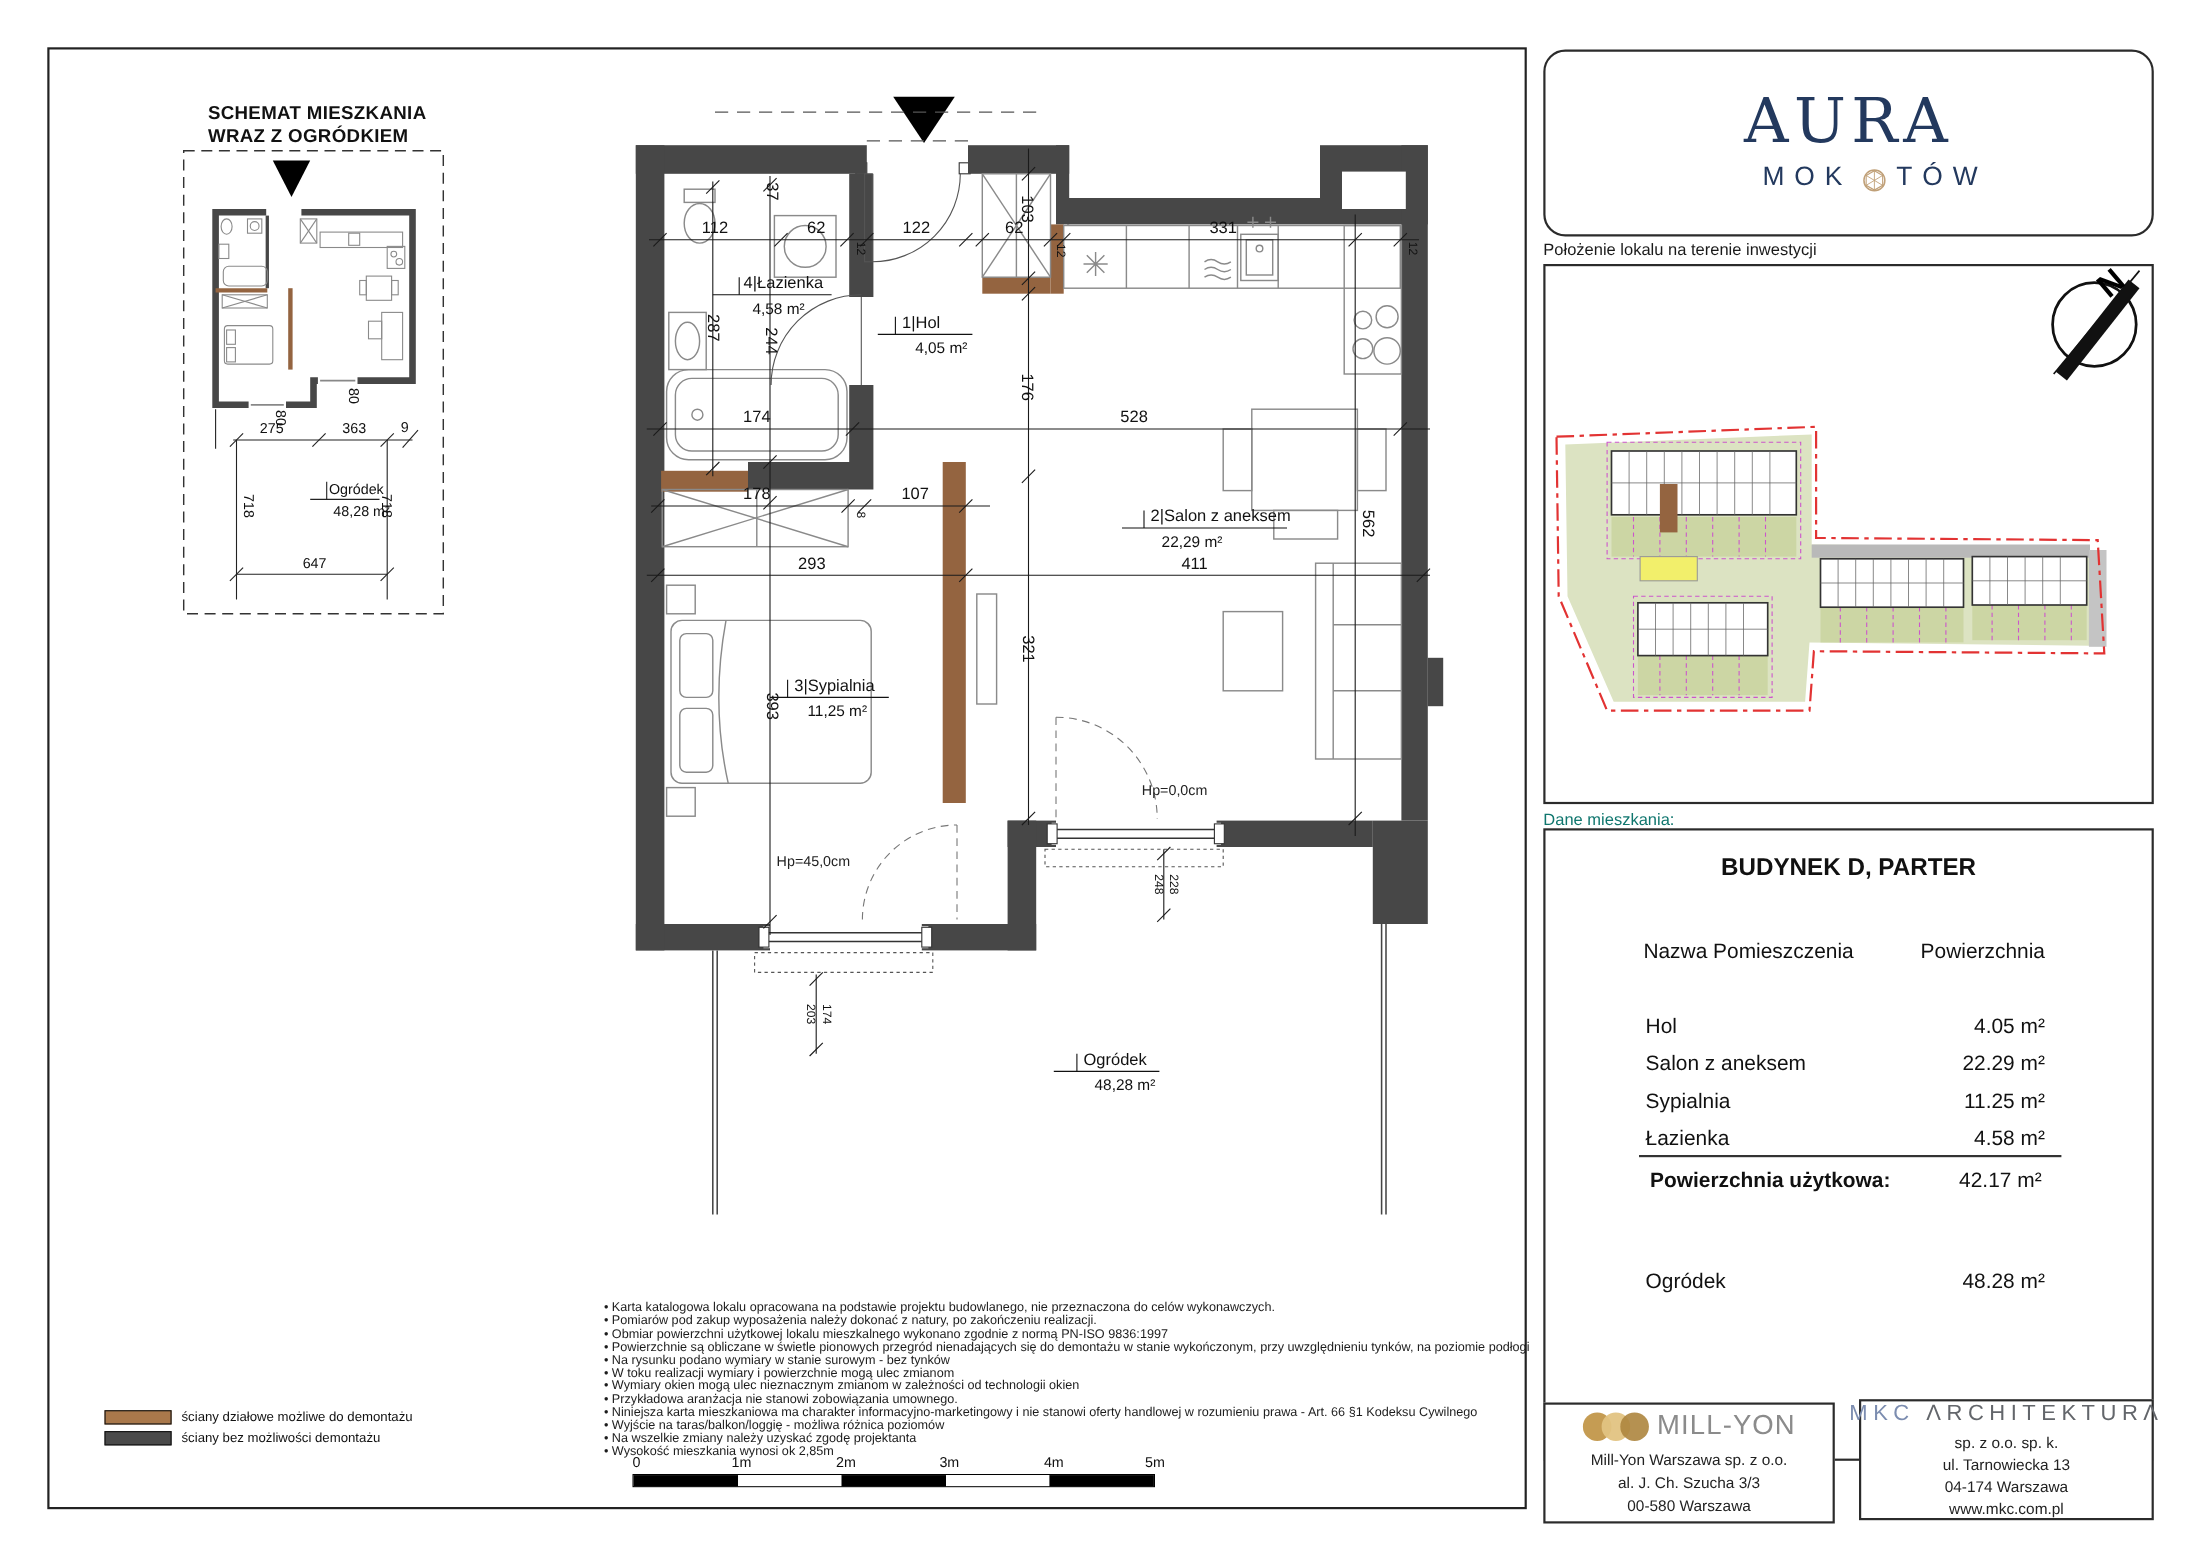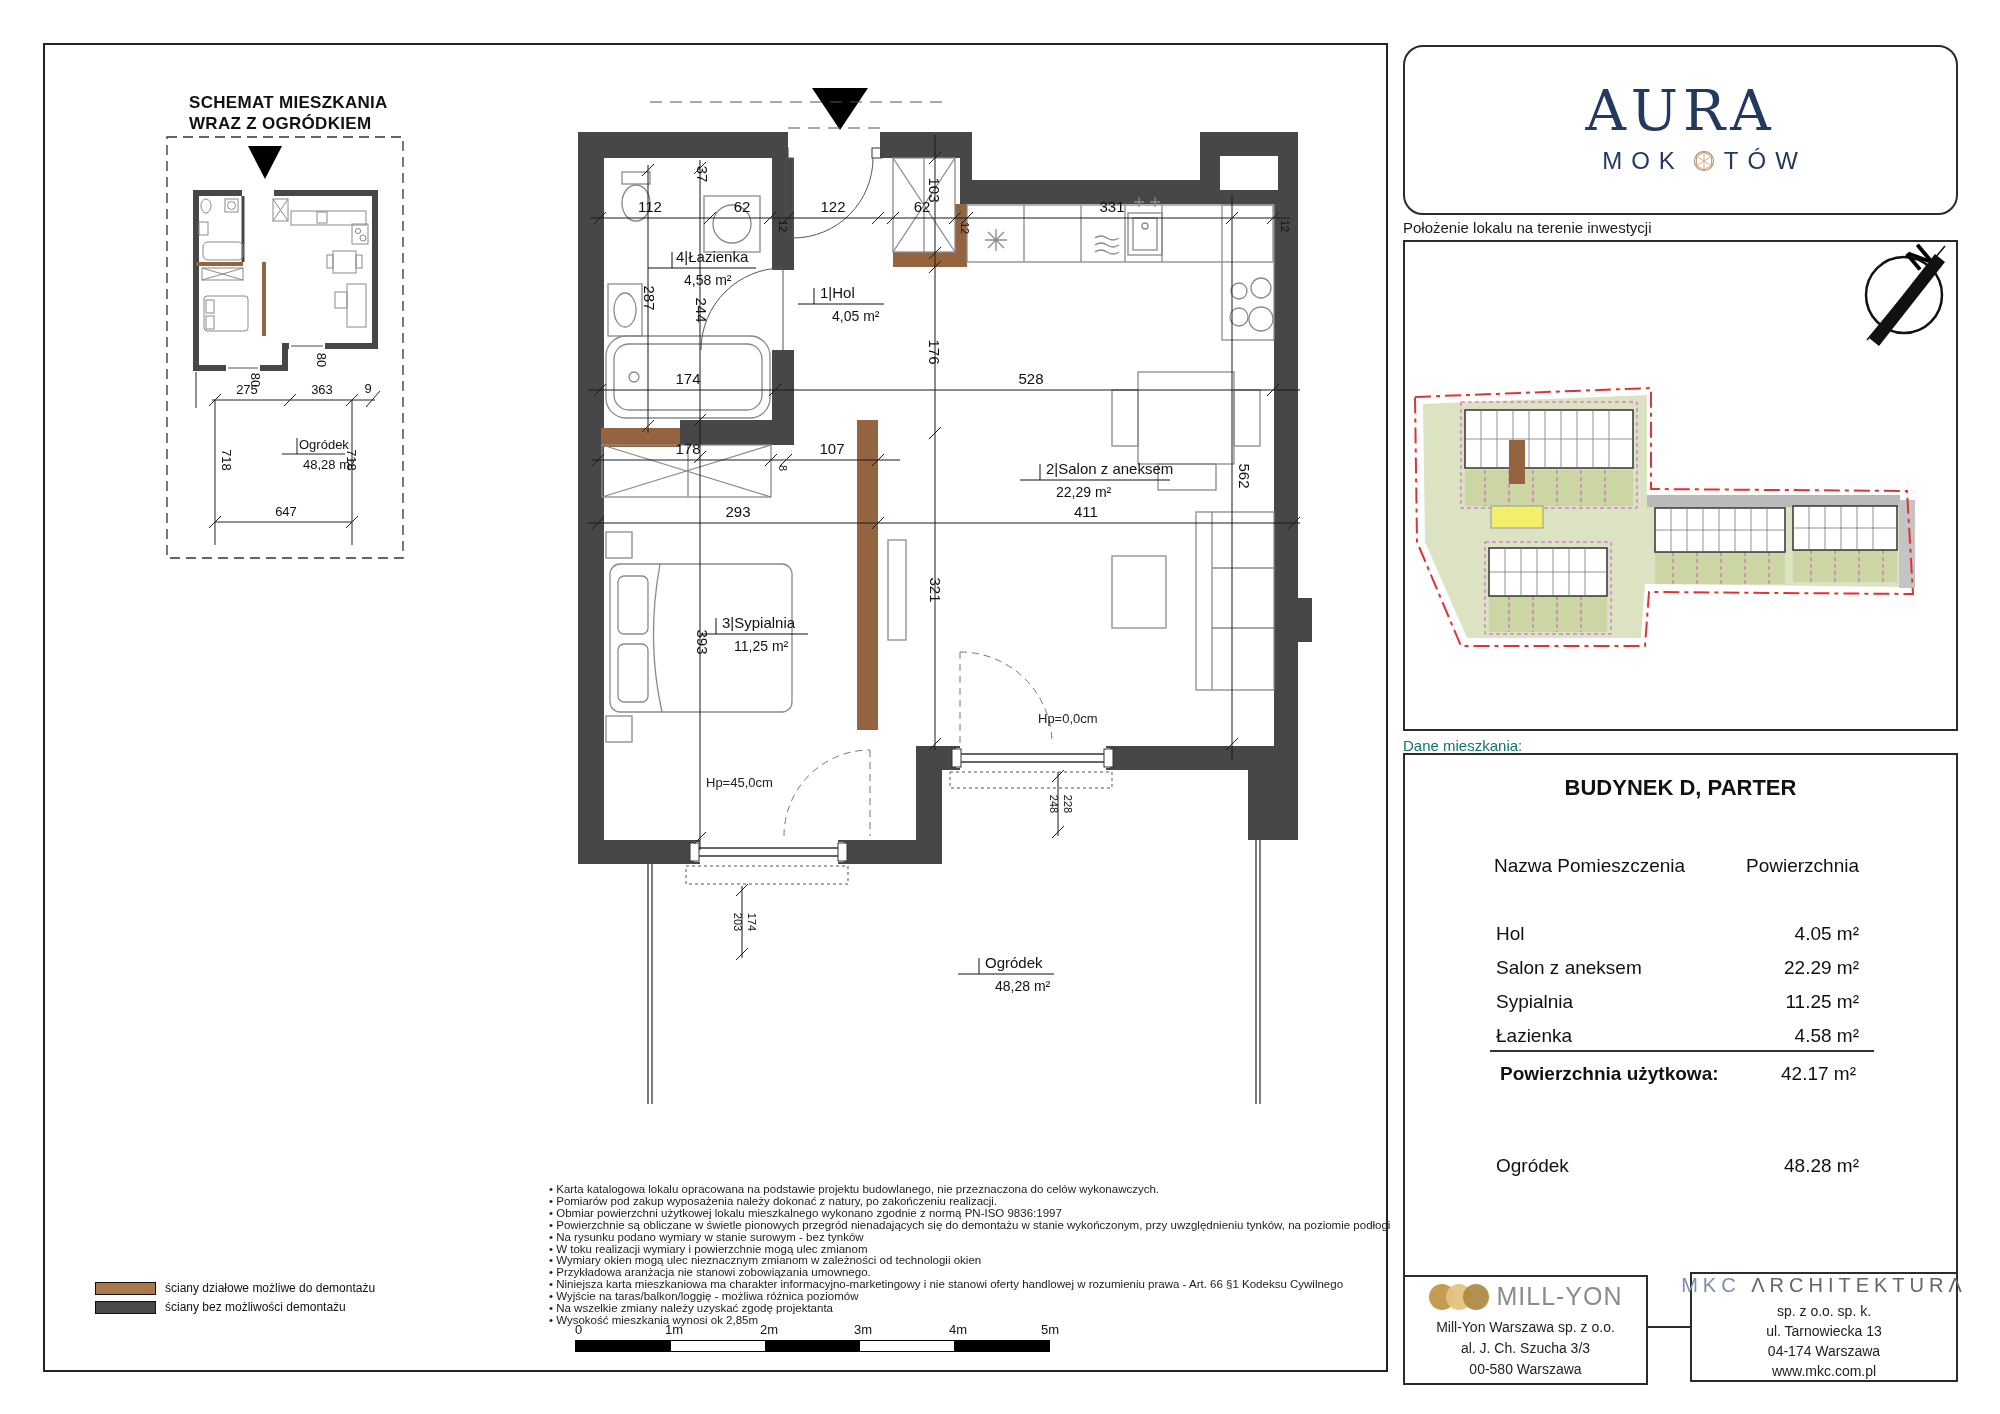--- a/index.html
+++ b/index.html
@@ -23,31 +23,31 @@
   #scalebar-labels span{position:absolute;top:0;font-size:13px;}
   #scalebar{left:575px;top:1322px;width:500px;height:34px;}
   #scalebar .bar{position:absolute;top:18px;left:0;width:473px;height:10px;border:1px solid #000;display:flex;}
   #scalebar .seg{flex:1 1 auto;height:100%;}
   .seg.b{background:#000;} .seg.w{background:#fff;}
   
   #logo-box{left:1403px;top:45px;width:555px;height:170px;display:flex;flex-direction:column;
             align-items:center;justify-content:center;gap:10px;border-radius:20px;}
   #brand-name{font-family:"DejaVu Serif","Liberation Serif",serif;font-size:56px;letter-spacing:5px;
               color:#23395e;font-weight:500;line-height:52px;}
-  #brand-sub{display:flex;align-items:center;gap:9px;color:#23395e;font-size:24px;letter-spacing:9px;font-weight:400;margin-left:48px;}
+  #brand-sub{display:flex;align-items:flex-end;gap:9px;color:#23395e;font-size:24px;letter-spacing:9px;font-weight:400;margin-left:48px;}
   #map-label{left:1403px;top:219px;font-size:15px;color:#1a1a1a;}
   #map-box{left:1403px;top:240px;width:555px;height:491px;}
   #dane-label{left:1403px;top:737px;font-size:15px;color:#0f766e;}
   #data-box{left:1403px;top:753px;width:555px;height:575px;}
   .dhead{position:absolute;width:100%;text-align:center;font-weight:bold;font-size:22px;}
   .cell{position:absolute;font-size:19px;}
   .cell.r{text-align:right;}
   #total-line{position:absolute;left:85px;top:295px;width:384px;border-top:2px solid #333;}
   
-  #millyon-box{left:1403px;top:1275px;width:245px;height:110px;display:flex;flex-direction:column;
+  #millyon-box{left:1403px;top:1275px;width:265px;height:110px;display:flex;flex-direction:column;
                align-items:center;justify-content:center;gap:2px;}
   #mkc-box{left:1690px;top:1272px;width:268px;height:110px;display:flex;flex-direction:column;
            align-items:center;justify-content:flex-start;gap:1px;}
   .addr{font-size:14px;line-height:19px;text-align:center;color:#222;}
   #millyon-logo{display:flex;align-items:center;gap:6px;margin-bottom:4px;}
   #millyon-word{font-size:25px;color:#8b8b8b;letter-spacing:1px;}
   #mkc-logo{font-size:20px;letter-spacing:5px;margin-bottom:4px;white-space:nowrap;}
   #mkc-logo .mkc{color:#7c8db0;} #mkc-logo .arch{color:#63666b;}
   svg text{font-family:"Liberation Sans",sans-serif;}
   .dim{font-size:15px;fill:#111;}

